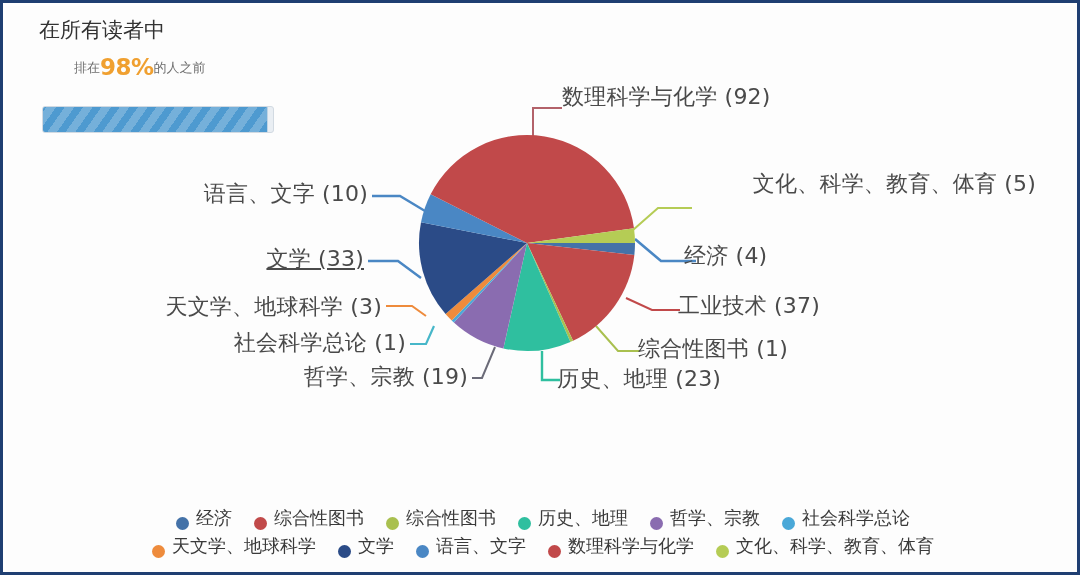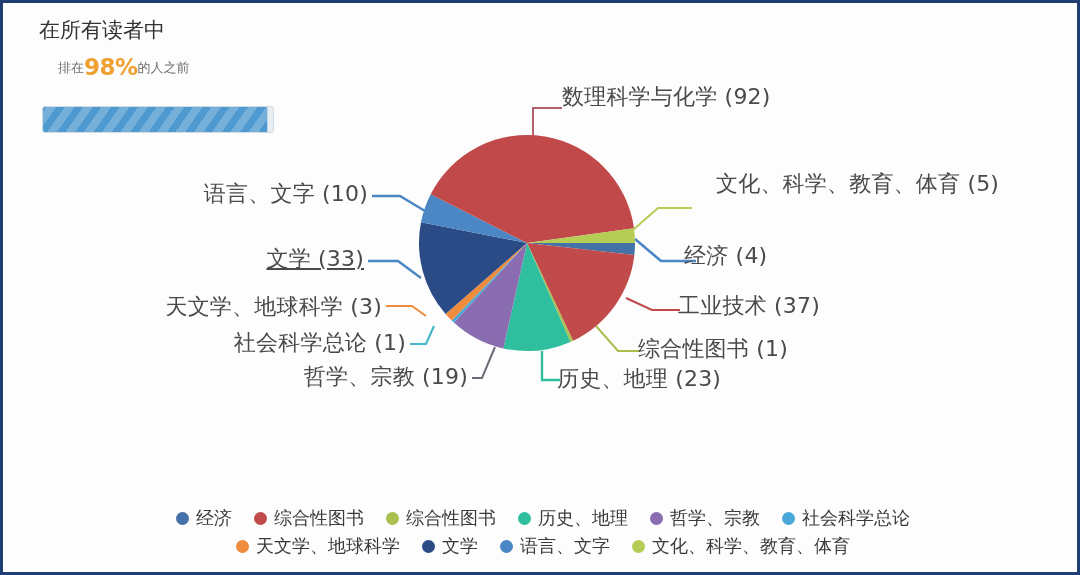--- a/index.html
+++ b/index.html
@@ -21,21 +21,21 @@
     background:#fdfdfd;
   }
 
   
   #header-block{position:absolute;left:33px;top:12px;width:420px;}
   #header-title{
     font-size:21px;color:#333333;line-height:1.2;
     font-family:"DejaVu Sans","Liberation Sans",sans-serif;
   }
   #rank-line{
-    margin-top:11px;margin-left:19px;
+    margin-top:11px;margin-left:35px;
     font-size:13px;color:#6f6f6f;white-space:nowrap;
     font-family:"DejaVu Sans","Liberation Sans",sans-serif;
   }
   #rank-pct{
     font-size:23px;color:#f0a030;font-weight:bold;
     vertical-align:-3px;letter-spacing:-0.5px;
   }
   #progress-track{
     position:absolute;left:3px;top:88px;
     width:232px;height:27px;
@@ -65,34 +65,34 @@
 
   .callout{
     position:absolute;
     font-size:22px;
     color:#4a4a4a;
     font-family:"DejaVu Sans","Liberation Sans",sans-serif;
     white-space:nowrap;
     letter-spacing:0.2px;
     line-height:1.18;
   }
-  .callout.right{text-align:left;}
+  .callout.right{text-align:right;}
   .callout.left{}
   .callout.wrap{white-space:normal;width:330px;margin-left:32px;}
 
   
   #legend{
     position:absolute;left:0;top:498px;width:1074px;
   }
   .legend-row{
     display:flex;justify-content:center;align-items:center;
     gap:0px;height:28px;
   }
   .legend-item{
-    display:flex;align-items:center;
+    display:flex;align-items:flex-end;
     margin:0 11px;
   }
   .legend-dot{
     width:13px;height:13px;border-radius:50%;
     display:inline-block;margin-right:7px;flex:none;
   }
   .legend-label{
     font-size:18px;color:#3a3a3a;white-space:nowrap;
     font-family:"DejaVu Sans","Liberation Sans",sans-serif;
   }
@@ -211,20 +211,24 @@
           </div>
           <div class="legend-item">
             <span class="legend-dot" style="background: rgb(43, 75, 135);"></span>
             <span class="legend-label">文学</span>
           </div>
           <div class="legend-item">
             <span class="legend-dot" style="background: rgb(74, 135, 196);"></span>
             <span class="legend-label">语言、文字</span>
           </div>
           <div class="legend-item">
+            <span class="legend-dot" style="background: rgb(193, 73, 74);"></span>
+            <span class="legend-label">数理科学与化学</span>
+          </div>
+          <div class="legend-item">
             <span class="legend-dot" style="background: rgb(181, 204, 85);"></span>
             <span class="legend-label">文化、科学、教育、体育</span>
           </div>
         </div>
     </div>
 
   </div>
 </div>
 
 </body></html>

